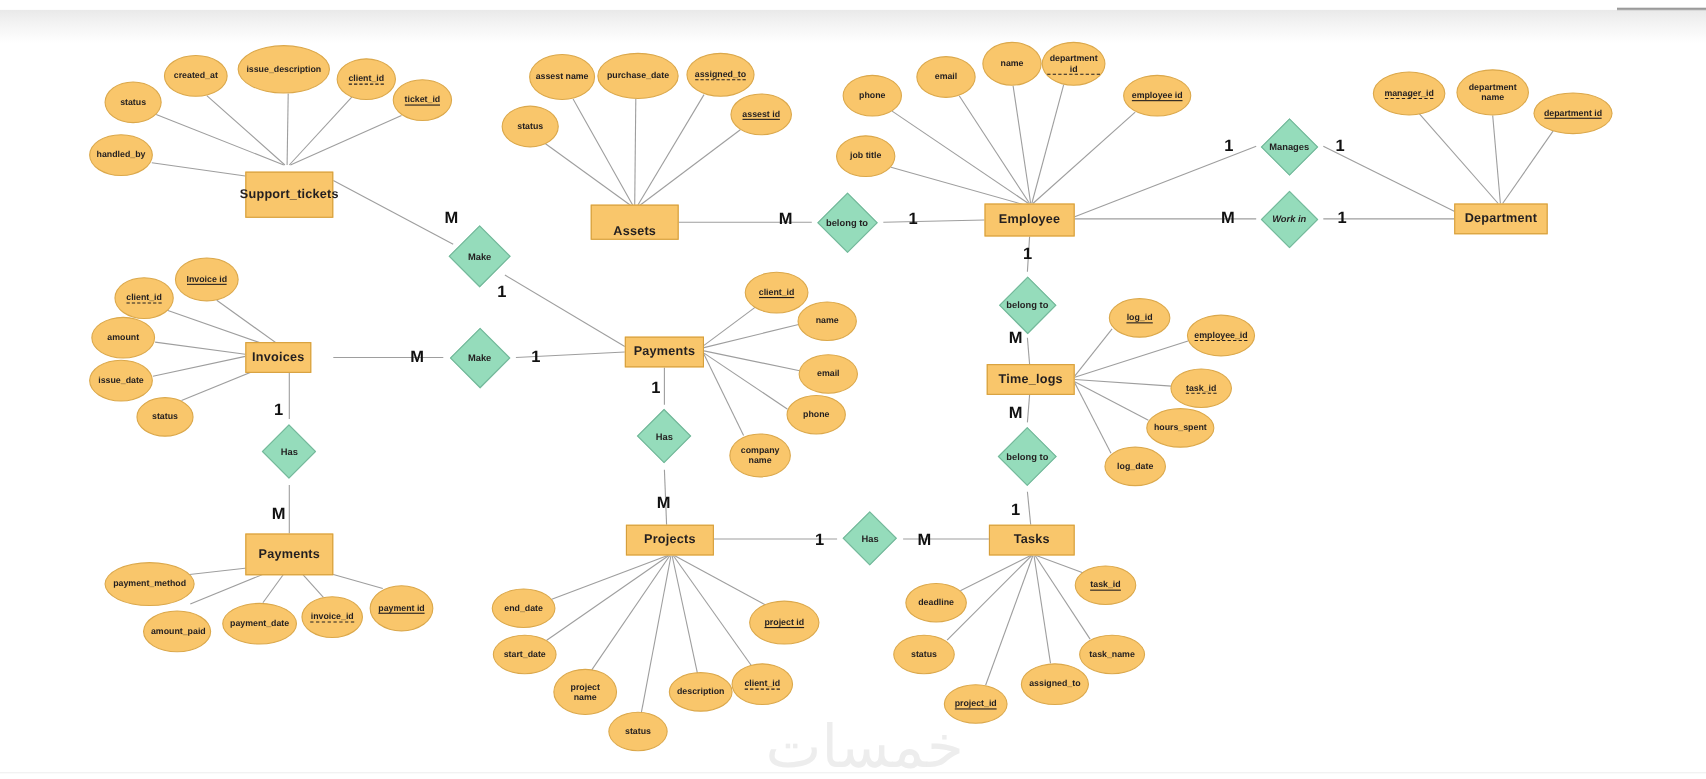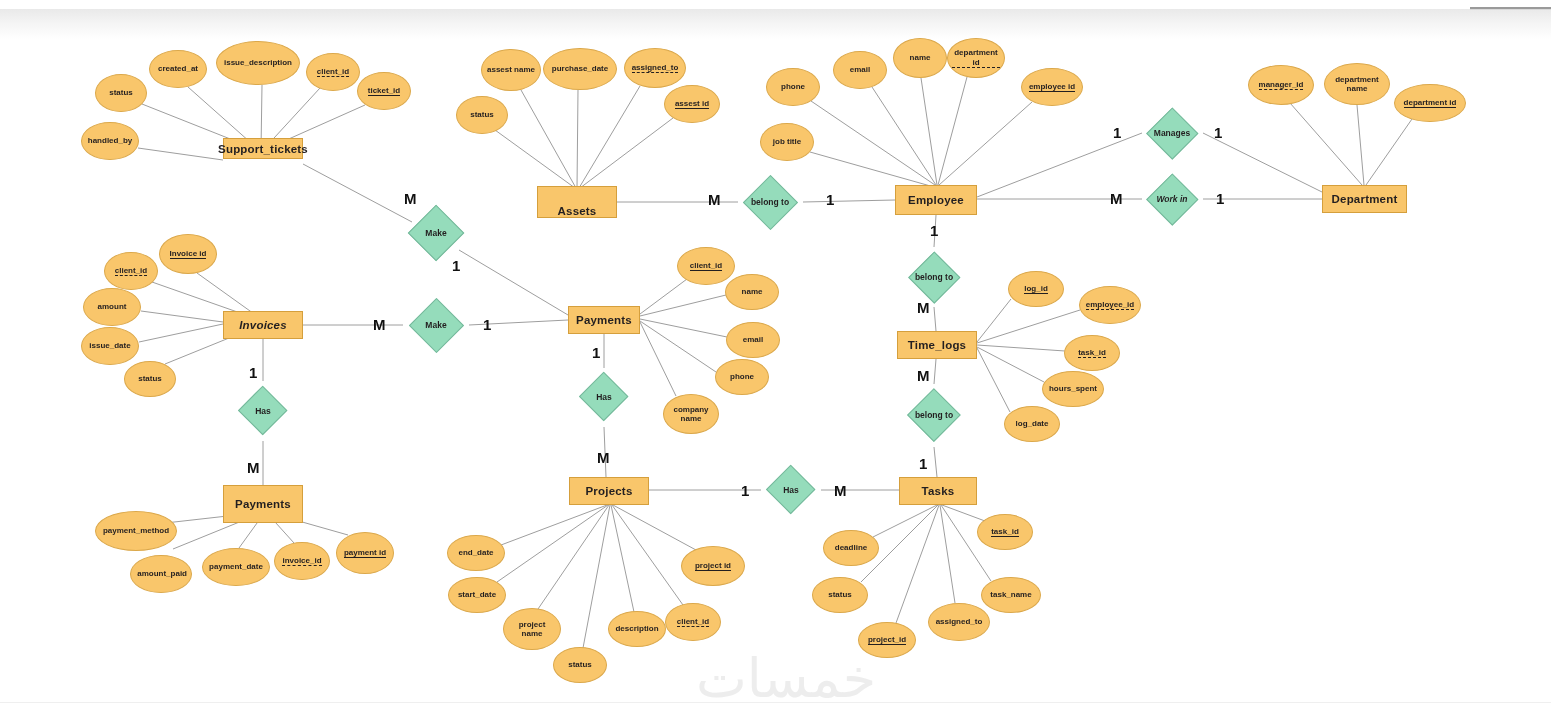--- a/index.html
+++ b/index.html
@@ -265,33 +265,33 @@
       </div>
       <div class="node attr" style="left: 928px; top: 603px; width: 62px; height: 38px;">
         <span class="t">assigned_to</span>
       </div>
       <div class="node attr" style="left: 981px; top: 577px; width: 60px; height: 36px;">
         <span class="t">task_name</span>
       </div>
       <div class="node attr pk" style="left: 977px; top: 514px; width: 56px; height: 36px;">
         <span class="t">task_id</span>
       </div>
-      <div class="node entity" style="left: 223px; top: 138px; width: 80px; height: 21px;">
+      <div class="node entity" style="left: 223px; top: 156px; width: 80px; height: 42px;">
         <span>Support_tickets</span>
       </div>
       <div class="node entity" style="left: 537px; top: 186px; width: 80px; height: 32px; align-items: flex-end;">
         <span>Assets</span>
       </div>
       <div class="node entity" style="left: 895px; top: 185px; width: 82px; height: 30px;">
         <span>Employee</span>
       </div>
       <div class="node entity" style="left: 1322px; top: 185px; width: 85px; height: 28px;">
         <span>Department</span>
       </div>
-      <div class="node entity" style="left: 223px; top: 311px; width: 80px; height: 28px; font-style: italic;">
+      <div class="node entity" style="left: 223px; top: 311px; width: 60px; height: 28px;">
         <span>Invoices</span>
       </div>
       <div class="node entity" style="left: 568px; top: 306px; width: 72px; height: 28px;">
         <span>Payments</span>
       </div>
       <div class="node entity" style="left: 897px; top: 331px; width: 80px; height: 28px;">
         <span>Time_logs</span>
       </div>
       <div class="node entity" style="left: 223px; top: 485px; width: 80px; height: 38px;">
         <span>Payments</span>

